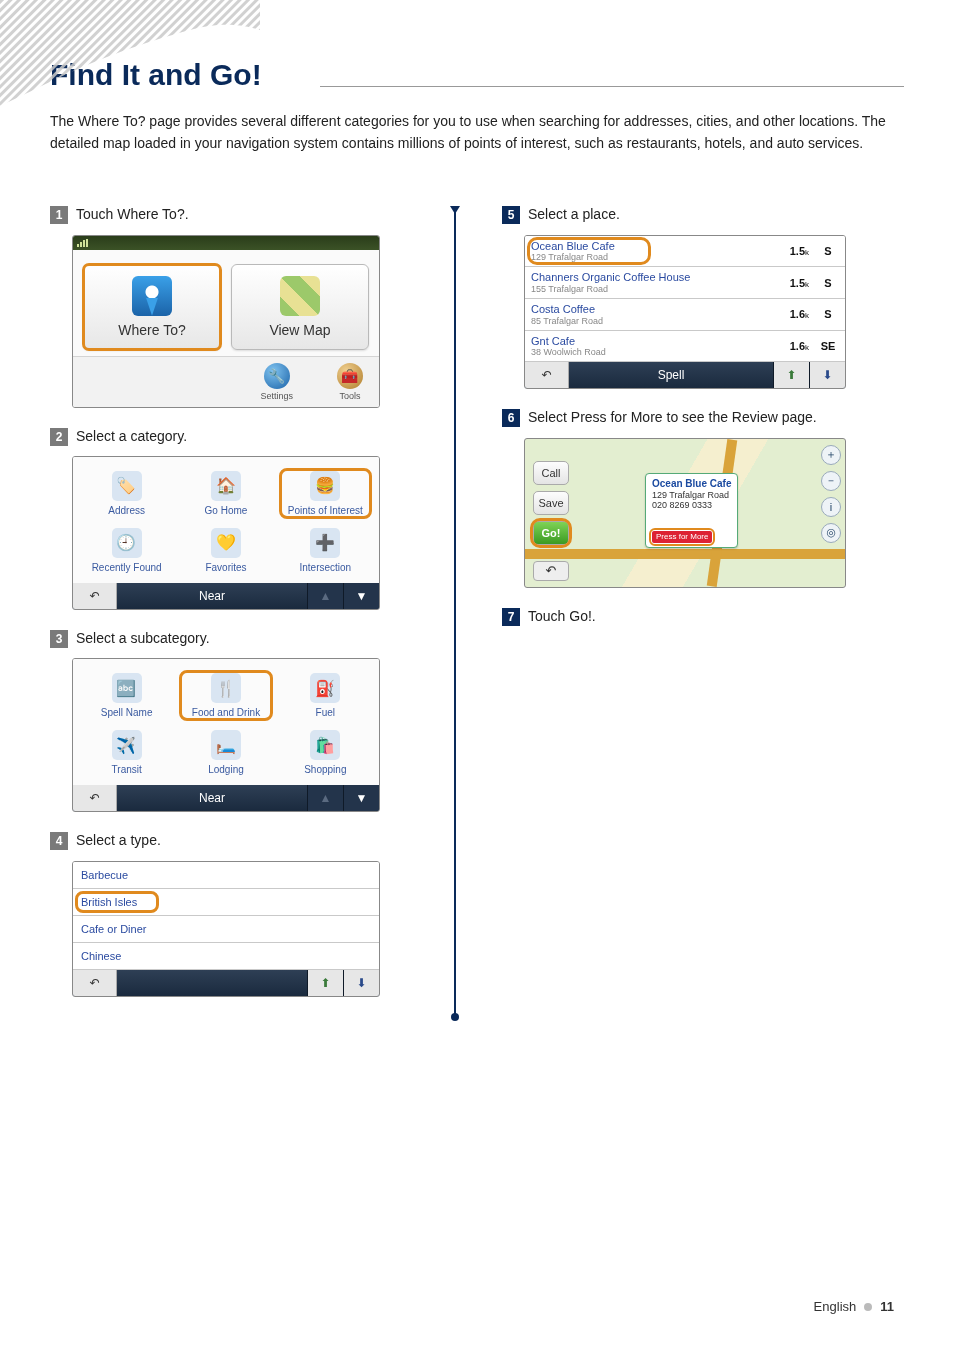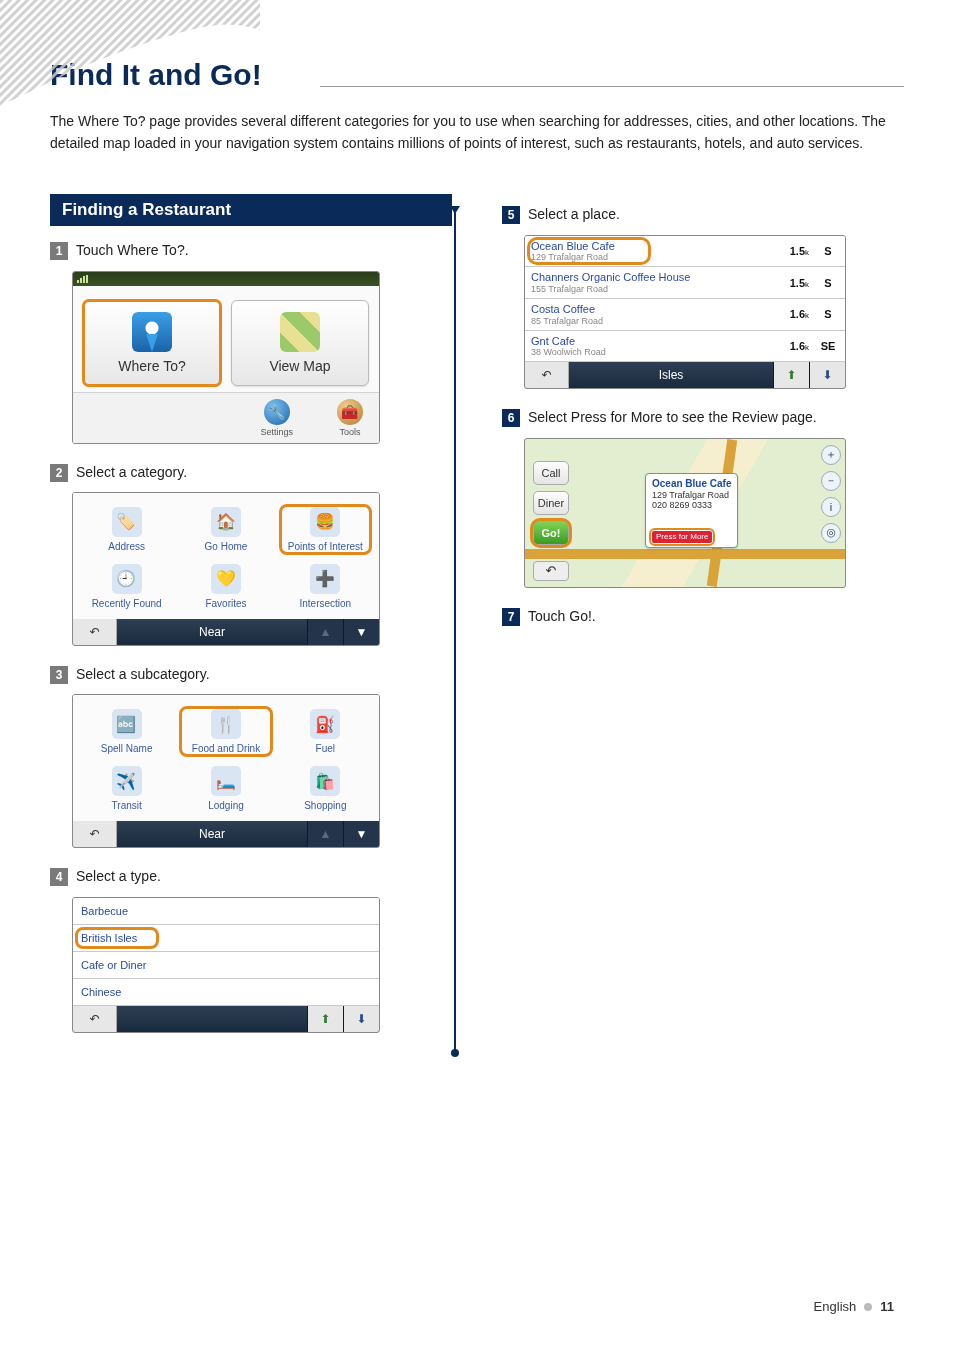--- a/index.html
+++ b/index.html
@@ -114,21 +114,20 @@
 
   <h1 class="page-title">Find It and Go!</h1>
   <hr class="title-rule">
 
   <p class="intro">The Where To? page provides several different categories for you to use when searching for addresses, cities, and other locations. The detailed map loaded in your navigation system contains millions of points of interest, such as restaurants, hotels, and auto services.</p>
 
   <div class="columns">
     <div class="timeline"></div>
 
     <div class="col">
-      <div class="section-heading">Finding a Restaurant</div>
 
       <div class="step">
         <div class="step-head">
           <span class="step-num">1</span>
           <span class="step-text">Touch Where To?.</span>
         </div>
         <div class="shot">
           <div class="s1-top">
             <span class="s1-bars">
               <i style="height:3px"></i>
@@ -313,38 +312,38 @@
                 <div class="res-name">Gnt Cafe</div>
                 <div class="res-sub">38 Woolwich Road</div>
               </div>
             <div style="display:flex;align-items:center;gap:8px;">
                 <span class="res-dist"><span>1.6</span><span class="u">k</span></span>
                 <span class="res-dir">SE</span>
               </div>
           </div>
           <div class="shot-bar">
             <div class="back">↶</div>
-            <div class="mid">Isles</div>
+            <div class="mid">Spell</div>
             <div class="arrow" style="background:#e7e7e7;color:#3a7a3a">⬆</div>
             <div class="arrow" style="background:#e7e7e7;color:#2a4a8a">⬇</div>
           </div>
         </div>
       </div>
 
       <div class="step">
         <div class="step-head">
           <span class="step-num blue">6</span>
           <span class="step-text"> Select Press for More to see the Review page.</span>
         </div>
         <div class="map-shot">
           <div class="road" style="left:0;top:110px;width:100%;height:10px;"></div>
           <div class="road" style="left:60%;top:0;width:10px;height:100%;transform:rotate(8deg);"></div>
           <div class="map-btns">
             <div class="mbtn">Call</div>
-            <div class="mbtn">Diner</div>
+            <div class="mbtn">Save</div>
             <div class="mbtn go">Go!</div>
           </div>
           <div class="callout">
             <div class="t">Ocean Blue Cafe</div>
             <div>129 Trafalgar Road</div>
             <div>020 8269 0333</div>
             <span class="pfm">Press for More</span>
           </div>
           <div class="side-dots">
             <div class="sd">＋</div>

